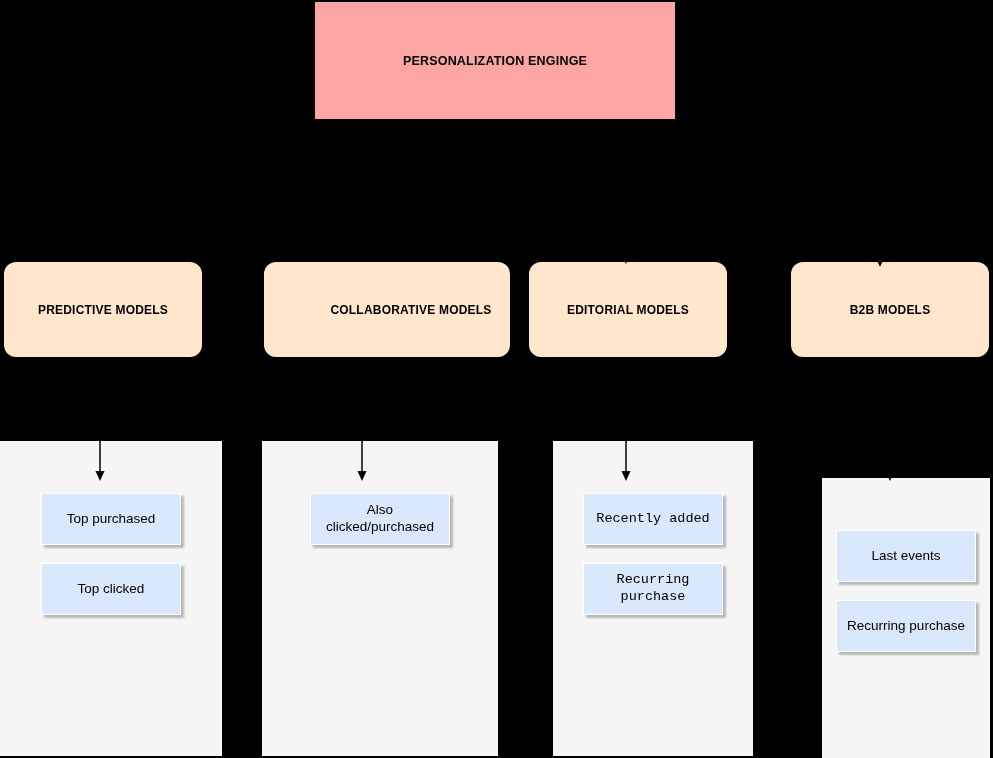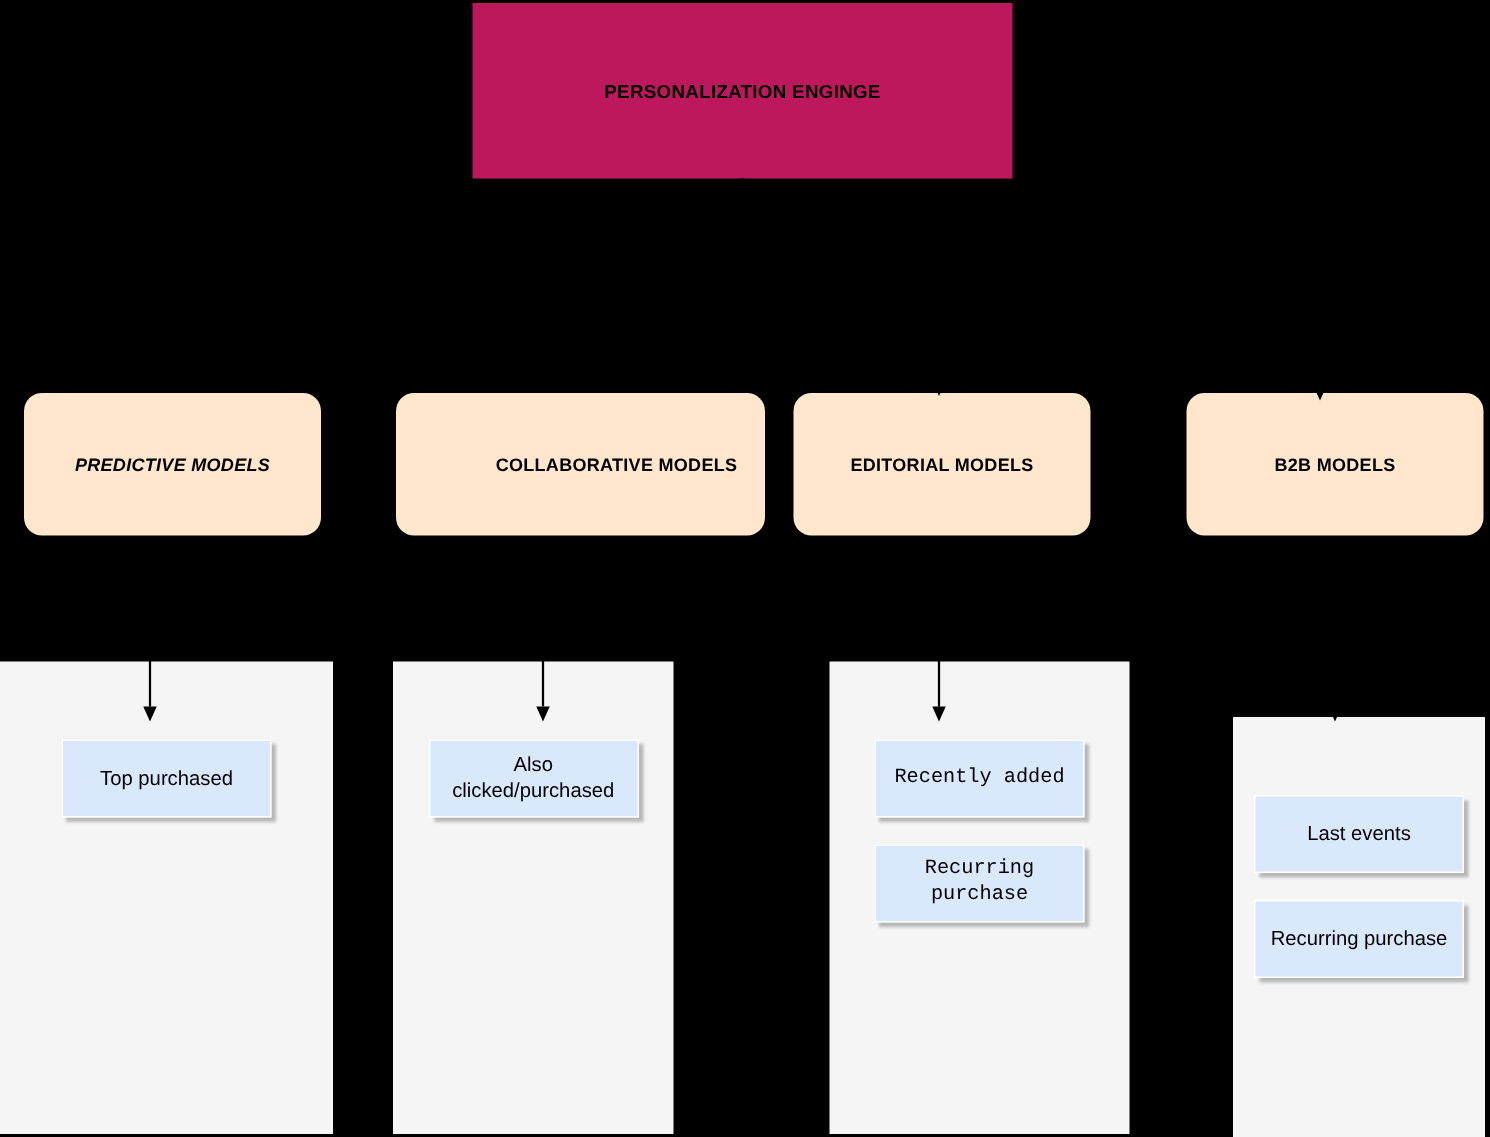--- a/index.html
+++ b/index.html
@@ -14,21 +14,21 @@
     position: relative;
     width: 993px; height: 758px;
     background: #000000;
   }
 
   
   .root-node {
     position: absolute;
     left: 315px; top: 2px;
     width: 360px; height: 117px;
-    background: #be185d;
+    background: #fca5a5;
     display: flex; align-items: center; justify-content: center;
     text-align: center;
     font-weight: bold;
     font-size: 12.5px;
     letter-spacing: 0.2px;
   }
 
   
   .branch-header {
     position: absolute;
@@ -36,40 +36,40 @@
     width: 198px; height: 95px;
     background: #ffe6cc;
     border-radius: 12px;
     display: flex; align-items: center; justify-content: center;
     text-align: center;
     font-weight: bold;
     font-size: 12px;
     letter-spacing: 0.2px;
     box-shadow: 2px 3px 2px rgba(0,0,0,0.3);
   }
-  .bh-0 { left: 16px; font-style: italic; }
+  .bh-0 { left: 4px; }
   .bh-1 { left: 264px; padding-left: 48px; }
   .bh-2 { left: 529px; }
   .bh-3 { left: 791px; }
 
   
   .branch-container {
     position: absolute;
     top: 441px;
     height: 315px;
     background: #f5f5f5;
     display: flex;
     flex-direction: column;
     align-items: center;
     padding-top: 52px;
     box-sizing: border-box;
     gap: 18px;
   }
   .bc-0 { left: 0px;   width: 222px; }
-  .bc-1 { left: 262px; width: 187px; gap: 20px; }
+  .bc-1 { left: 262px; width: 236px; gap: 20px; }
   .bc-2 { left: 553px; width: 200px; font-family: Liberation Mono, monospace; }
   .bc-3 { left: 822px; width: 168px; margin-top: 37px; }
 
   
   .model-node {
     width: 140px; height: 52px;
     box-sizing: border-box;
     background: #dae8fc;
     border: 1px solid #ffffff;
     box-shadow: 3px 3px 2px rgba(0,0,0,0.25);
@@ -108,20 +108,23 @@
   <div class="branch-header bh-2">
     <span>EDITORIAL MODELS</span>
   </div>
   <div class="branch-header bh-3">
     <span>B2B MODELS</span>
   </div>
 
   <div class="branch-container bc-0">
     <div class="model-node">
       <span>Top purchased</span>
+    </div>
+    <div class="model-node">
+      <span>Top clicked</span>
     </div>
   </div>
 
   <div class="branch-container bc-1">
     <div class="model-node">
       <span>Also clicked/purchased</span>
     </div>
   </div>
 
   <div class="branch-container bc-2">

